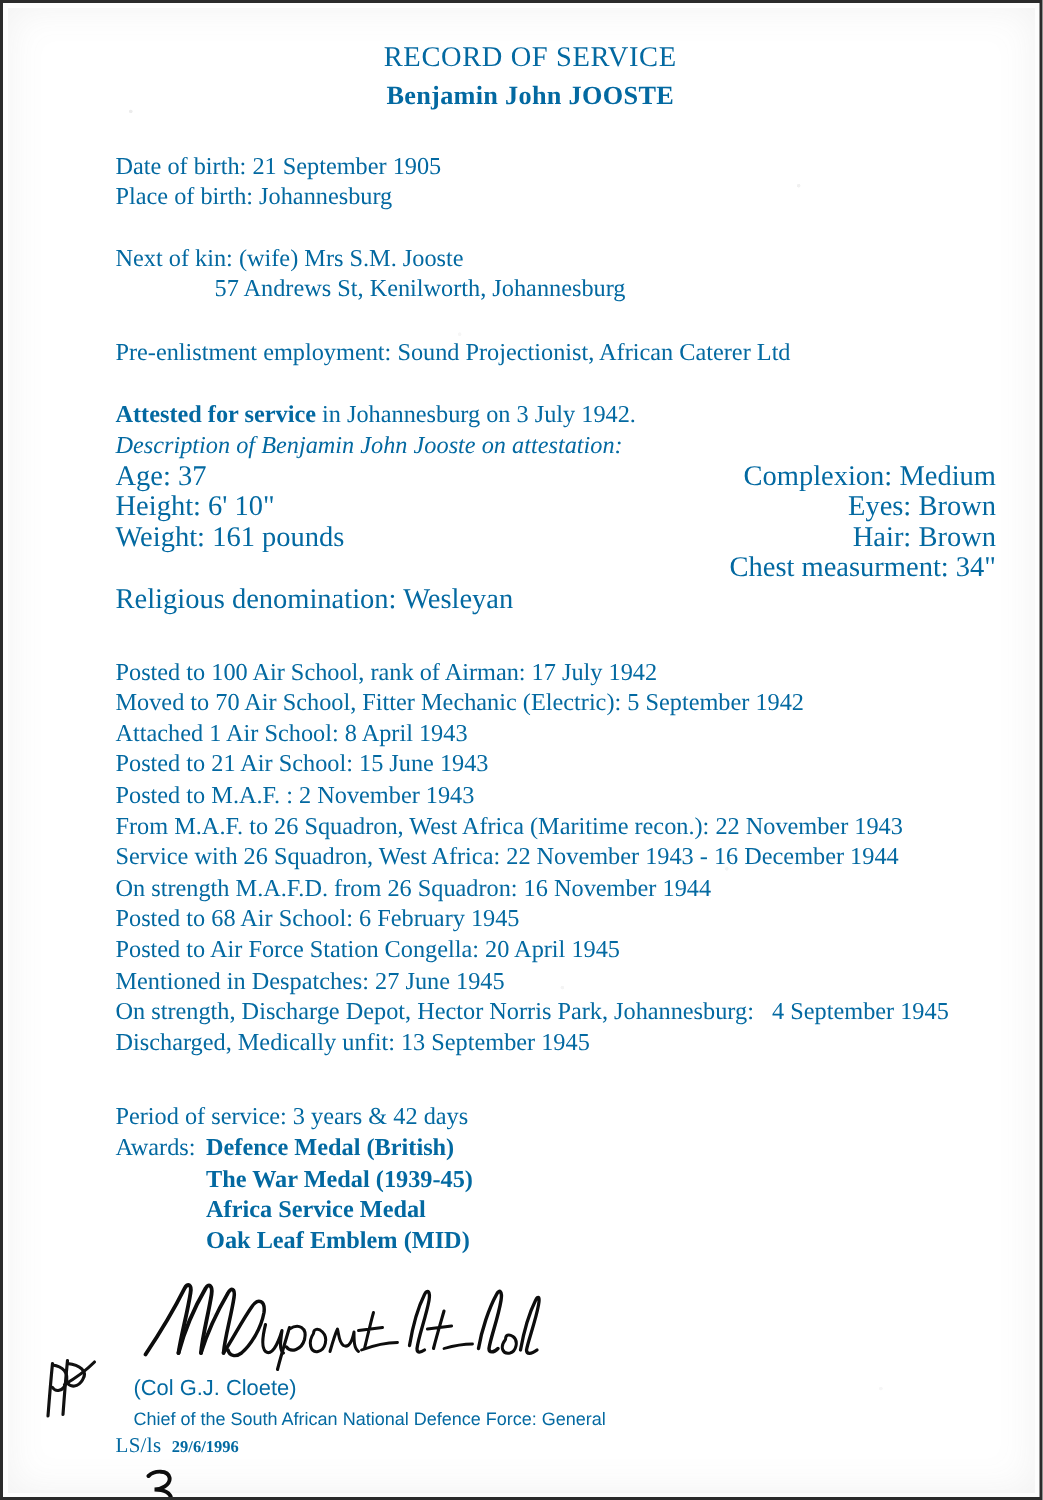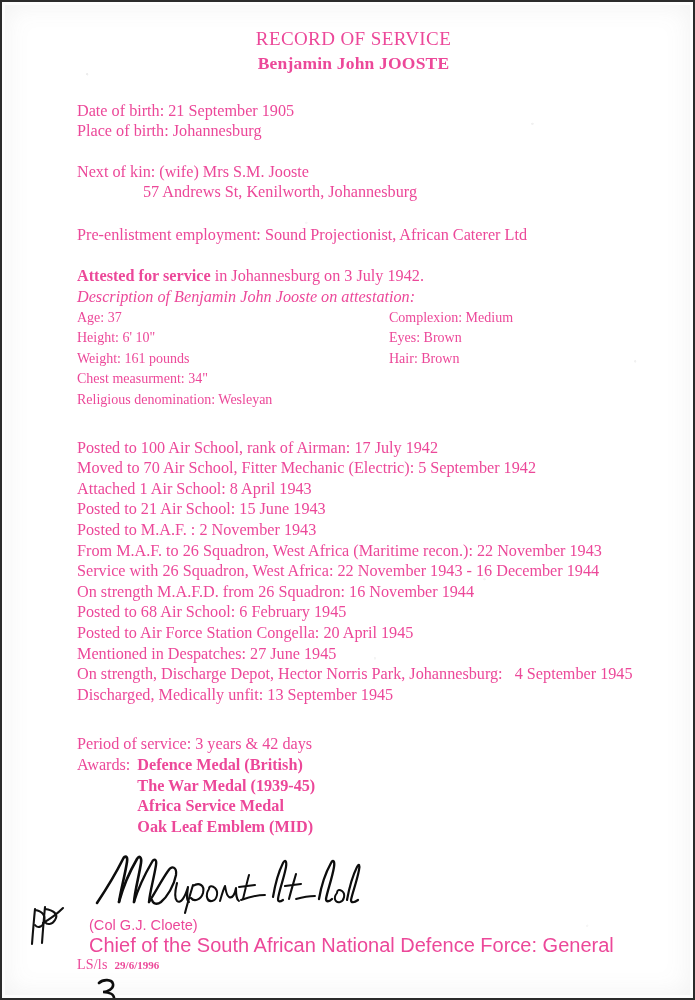--- a/index.html
+++ b/index.html
@@ -40,21 +40,21 @@
       radial-gradient(circle at 70% 58%, rgba(90,90,90,.13) 0 1px, transparent 1.4px),
       radial-gradient(circle at 20% 88%, rgba(90,90,90,.12) 0 1px, transparent 1.4px),
       radial-gradient(circle at 85% 93%, rgba(90,90,90,.10) 0 1px, transparent 1.4px),
       radial-gradient(circle at 44% 22%, rgba(90,90,90,.10) 0 1px, transparent 1.4px);
   }
   .content {
     position: absolute;
     left: 0; top: 0; right: 0; bottom: 0;
     padding: 22px 26px 10px 72px;
     box-sizing: border-box;
-    color: #ec4899;
+    color: #0369a1;
   }
   
   .header { text-align: center; padding-right: 34px; }
   .doc-title {
     font-size: 19px;
     letter-spacing: .4px;
     line-height: 1.25;
   }
   .doc-subject {
     font-size: 17.5px;
@@ -76,23 +76,23 @@
 
   #birth-block { margin-top: 26px; }
   #kin-block { margin-top: 20px; }
   #employment-block { margin-top: 22px; }
   #attestation-block { margin-top: 21px; }
   #description-table { margin-top: 0px; }
   #service-block { margin-top: 27px; }
   #summary-block { margin-top: 29px; }
 
   
-  .desc-row { display: flex; font-size: 14px; line-height: 20.6px; }
+  .desc-row { display: flex; font-size: 19px; line-height: 20.6px; gap: 36px; }
   .desc-col-l { width: 312px; flex: 0 0 312px; }
-  .desc-col-r { flex: 1; }
+  .desc-col-r { flex: 1; text-align: right; }
 
   
   .awards-row { display: flex; font-size: 16.2px; line-height: 20.6px; }
   .awards-label { flex: 0 0 auto; padding-right: 7px; }
   .awards-list { font-weight: bold; }
   .awards-list div { line-height: 20.6px; }
 
   
   #signature-block {
     position: relative;
@@ -101,21 +101,21 @@
   }
   .sig-svg { display: block; margin-left: 0px; }
   .sig-name {
     font-family: "Liberation Sans", "DejaVu Sans", sans-serif;
     font-size: 14.6px;
     line-height: 19px;
     margin-top: -3px;
   }
   .sig-role {
     font-family: "Liberation Sans", "DejaVu Sans", sans-serif;
-    font-size: 20px;
+    font-size: 12px;
     line-height: 20px;
   }
   #margin-initial {
     position: absolute;
     left: -52px;
     top: 50px;
   }
   
   #date-line {
     display: flex;

